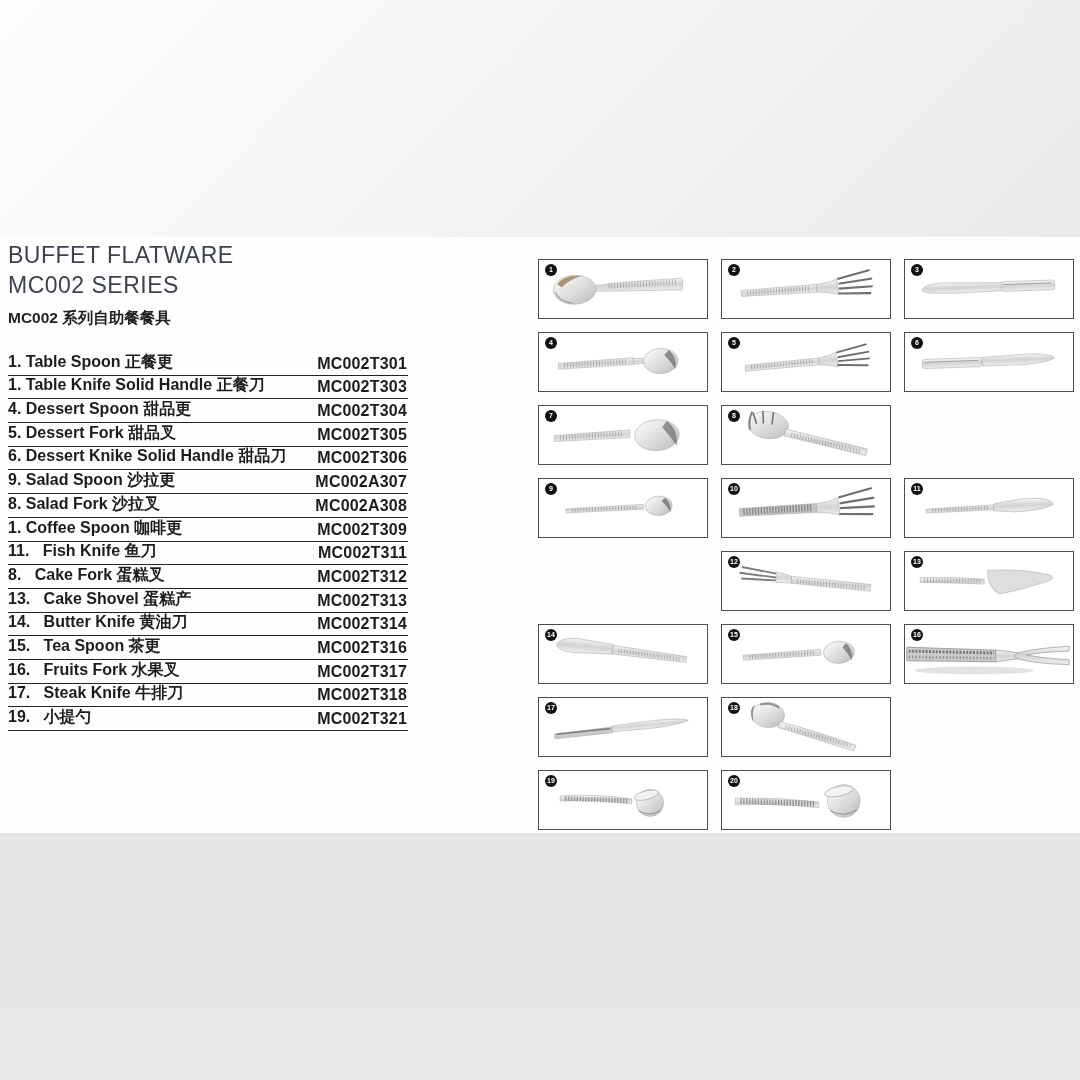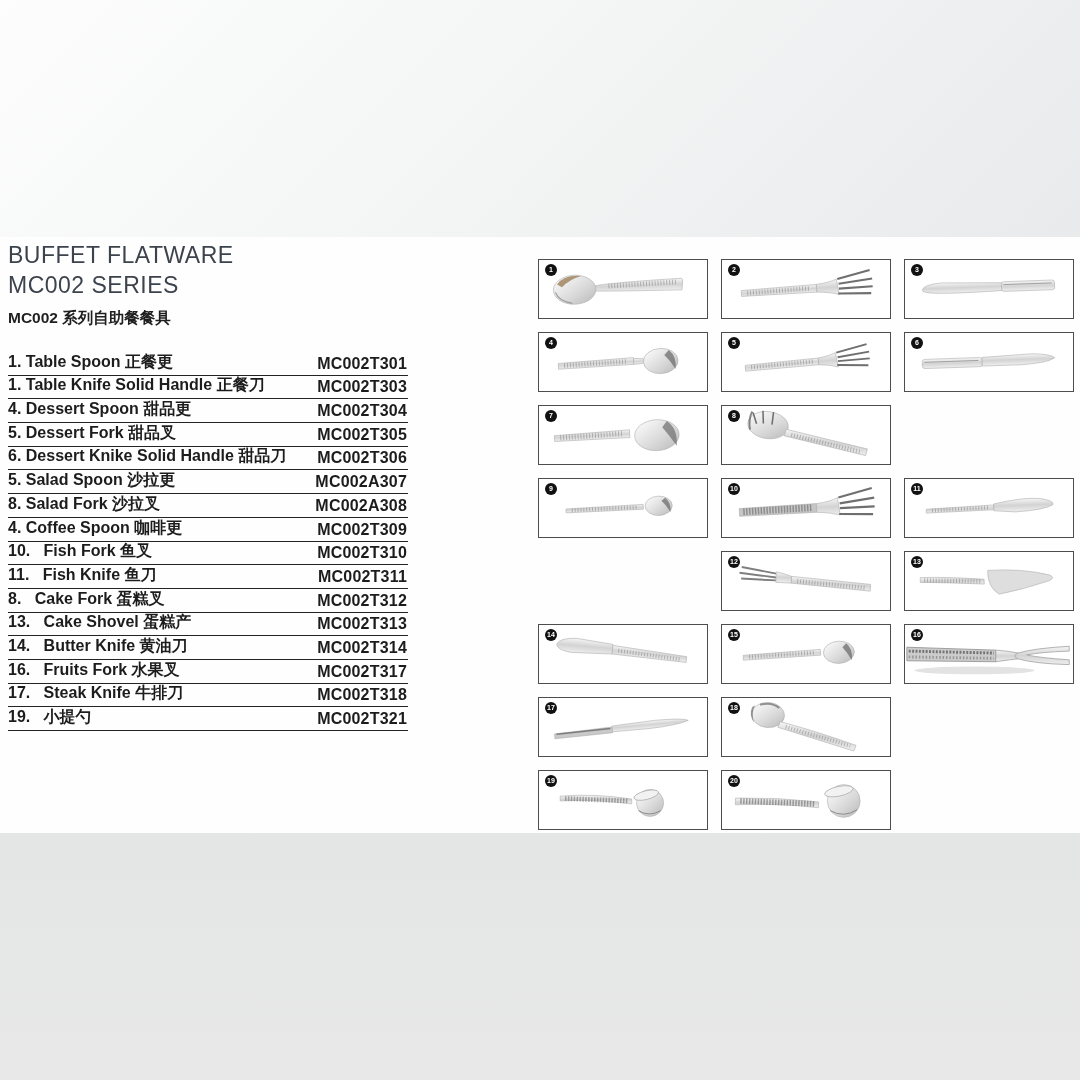--- a/index.html
+++ b/index.html
@@ -81,50 +81,50 @@
       </div>
     <div class="prow">
         <span class="lbl">5. Dessert Fork 甜品叉</span>
         <span class="code">MC002T305</span>
       </div>
     <div class="prow">
         <span class="lbl">6. Dessert Knike Solid Handle 甜品刀</span>
         <span class="code">MC002T306</span>
       </div>
     <div class="prow">
-        <span class="lbl">5. Salad Spoon 沙拉更</span>
+        <span class="lbl">9. Salad Spoon 沙拉更</span>
         <span class="code">MC002A307</span>
       </div>
     <div class="prow">
         <span class="lbl">8. Salad Fork 沙拉叉</span>
         <span class="code">MC002A308</span>
       </div>
     <div class="prow">
-        <span class="lbl">4. Coffee Spoon 咖啡更</span>
+        <span class="lbl">1. Coffee Spoon 咖啡更</span>
         <span class="code">MC002T309</span>
-      </div>
-    <div class="prow">
-        <span class="lbl">10.   Fish Fork 鱼叉</span>
-        <span class="code">MC002T310</span>
       </div>
     <div class="prow">
         <span class="lbl">11.   Fish Knife 鱼刀</span>
         <span class="code">MC002T311</span>
       </div>
     <div class="prow">
         <span class="lbl">8.   Cake Fork 蛋糕叉</span>
         <span class="code">MC002T312</span>
       </div>
     <div class="prow">
         <span class="lbl">13.   Cake Shovel 蛋糕产</span>
         <span class="code">MC002T313</span>
       </div>
     <div class="prow">
         <span class="lbl">14.   Butter Knife 黄油刀</span>
         <span class="code">MC002T314</span>
+      </div>
+    <div class="prow">
+        <span class="lbl">15.   Tea Spoon 茶更</span>
+        <span class="code">MC002T316</span>
       </div>
     <div class="prow">
         <span class="lbl">16.   Fruits Fork 水果叉</span>
         <span class="code">MC002T317</span>
       </div>
     <div class="prow">
         <span class="lbl">17.   Steak Knife 牛排刀</span>
         <span class="code">MC002T318</span>
       </div>
     <div class="prow">

